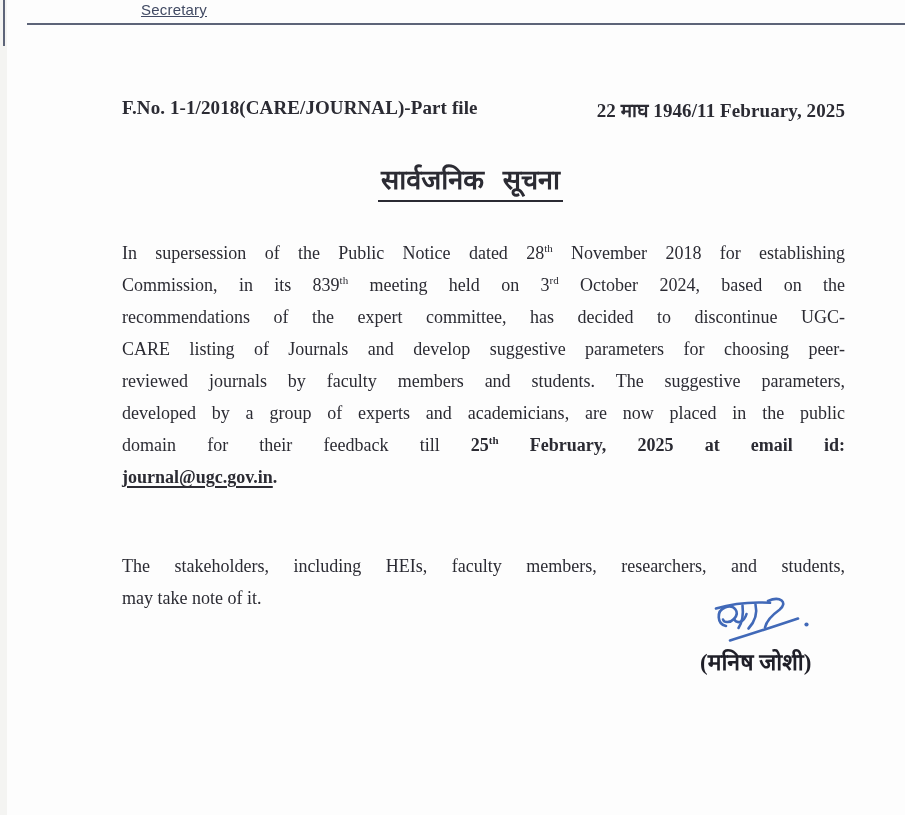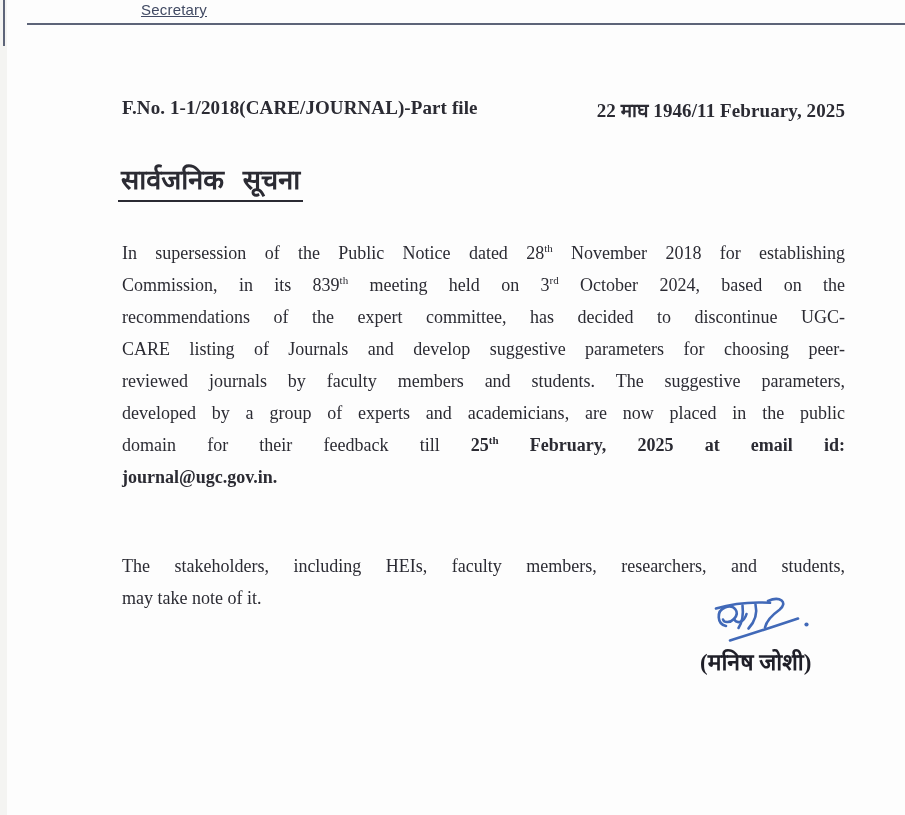--- a/index.html
+++ b/index.html
@@ -50,22 +50,23 @@
     display: flex;
     justify-content: space-between;
     font-weight: bold;
     font-size: 19px;
     letter-spacing: 0.1px;
     white-space: nowrap;
     margin-top: 21px;
   }
   .title-wrap {
     position: absolute;
-    left: 118px; top: 160px;
+    left: 109px; top: 160px;
     width: 723px;
+    text-align: center;
   }
   .title {
     display: inline-block;
     font-size: 27px;
     font-weight: bold;
     word-spacing: 12px;
     padding: 0 3px 3px 3px;
     border-bottom: 2px solid currentColor;
   }
   .para {
@@ -79,20 +80,21 @@
   .line {
     line-height: 32px;
     text-align: justify;
     text-align-last: justify;
   }
   .line.align-left {
     text-align-last: left;
   }
   .line .b { font-weight: bold; }
   .line .u {
+    text-decoration: underline;
     text-decoration-thickness: 2px;
     text-underline-offset: 3px;
   }
   .line sup {
     font-size: 11px;
     line-height: 0;
     vertical-align: super;
   }
   .sig-block {
     position: absolute;

